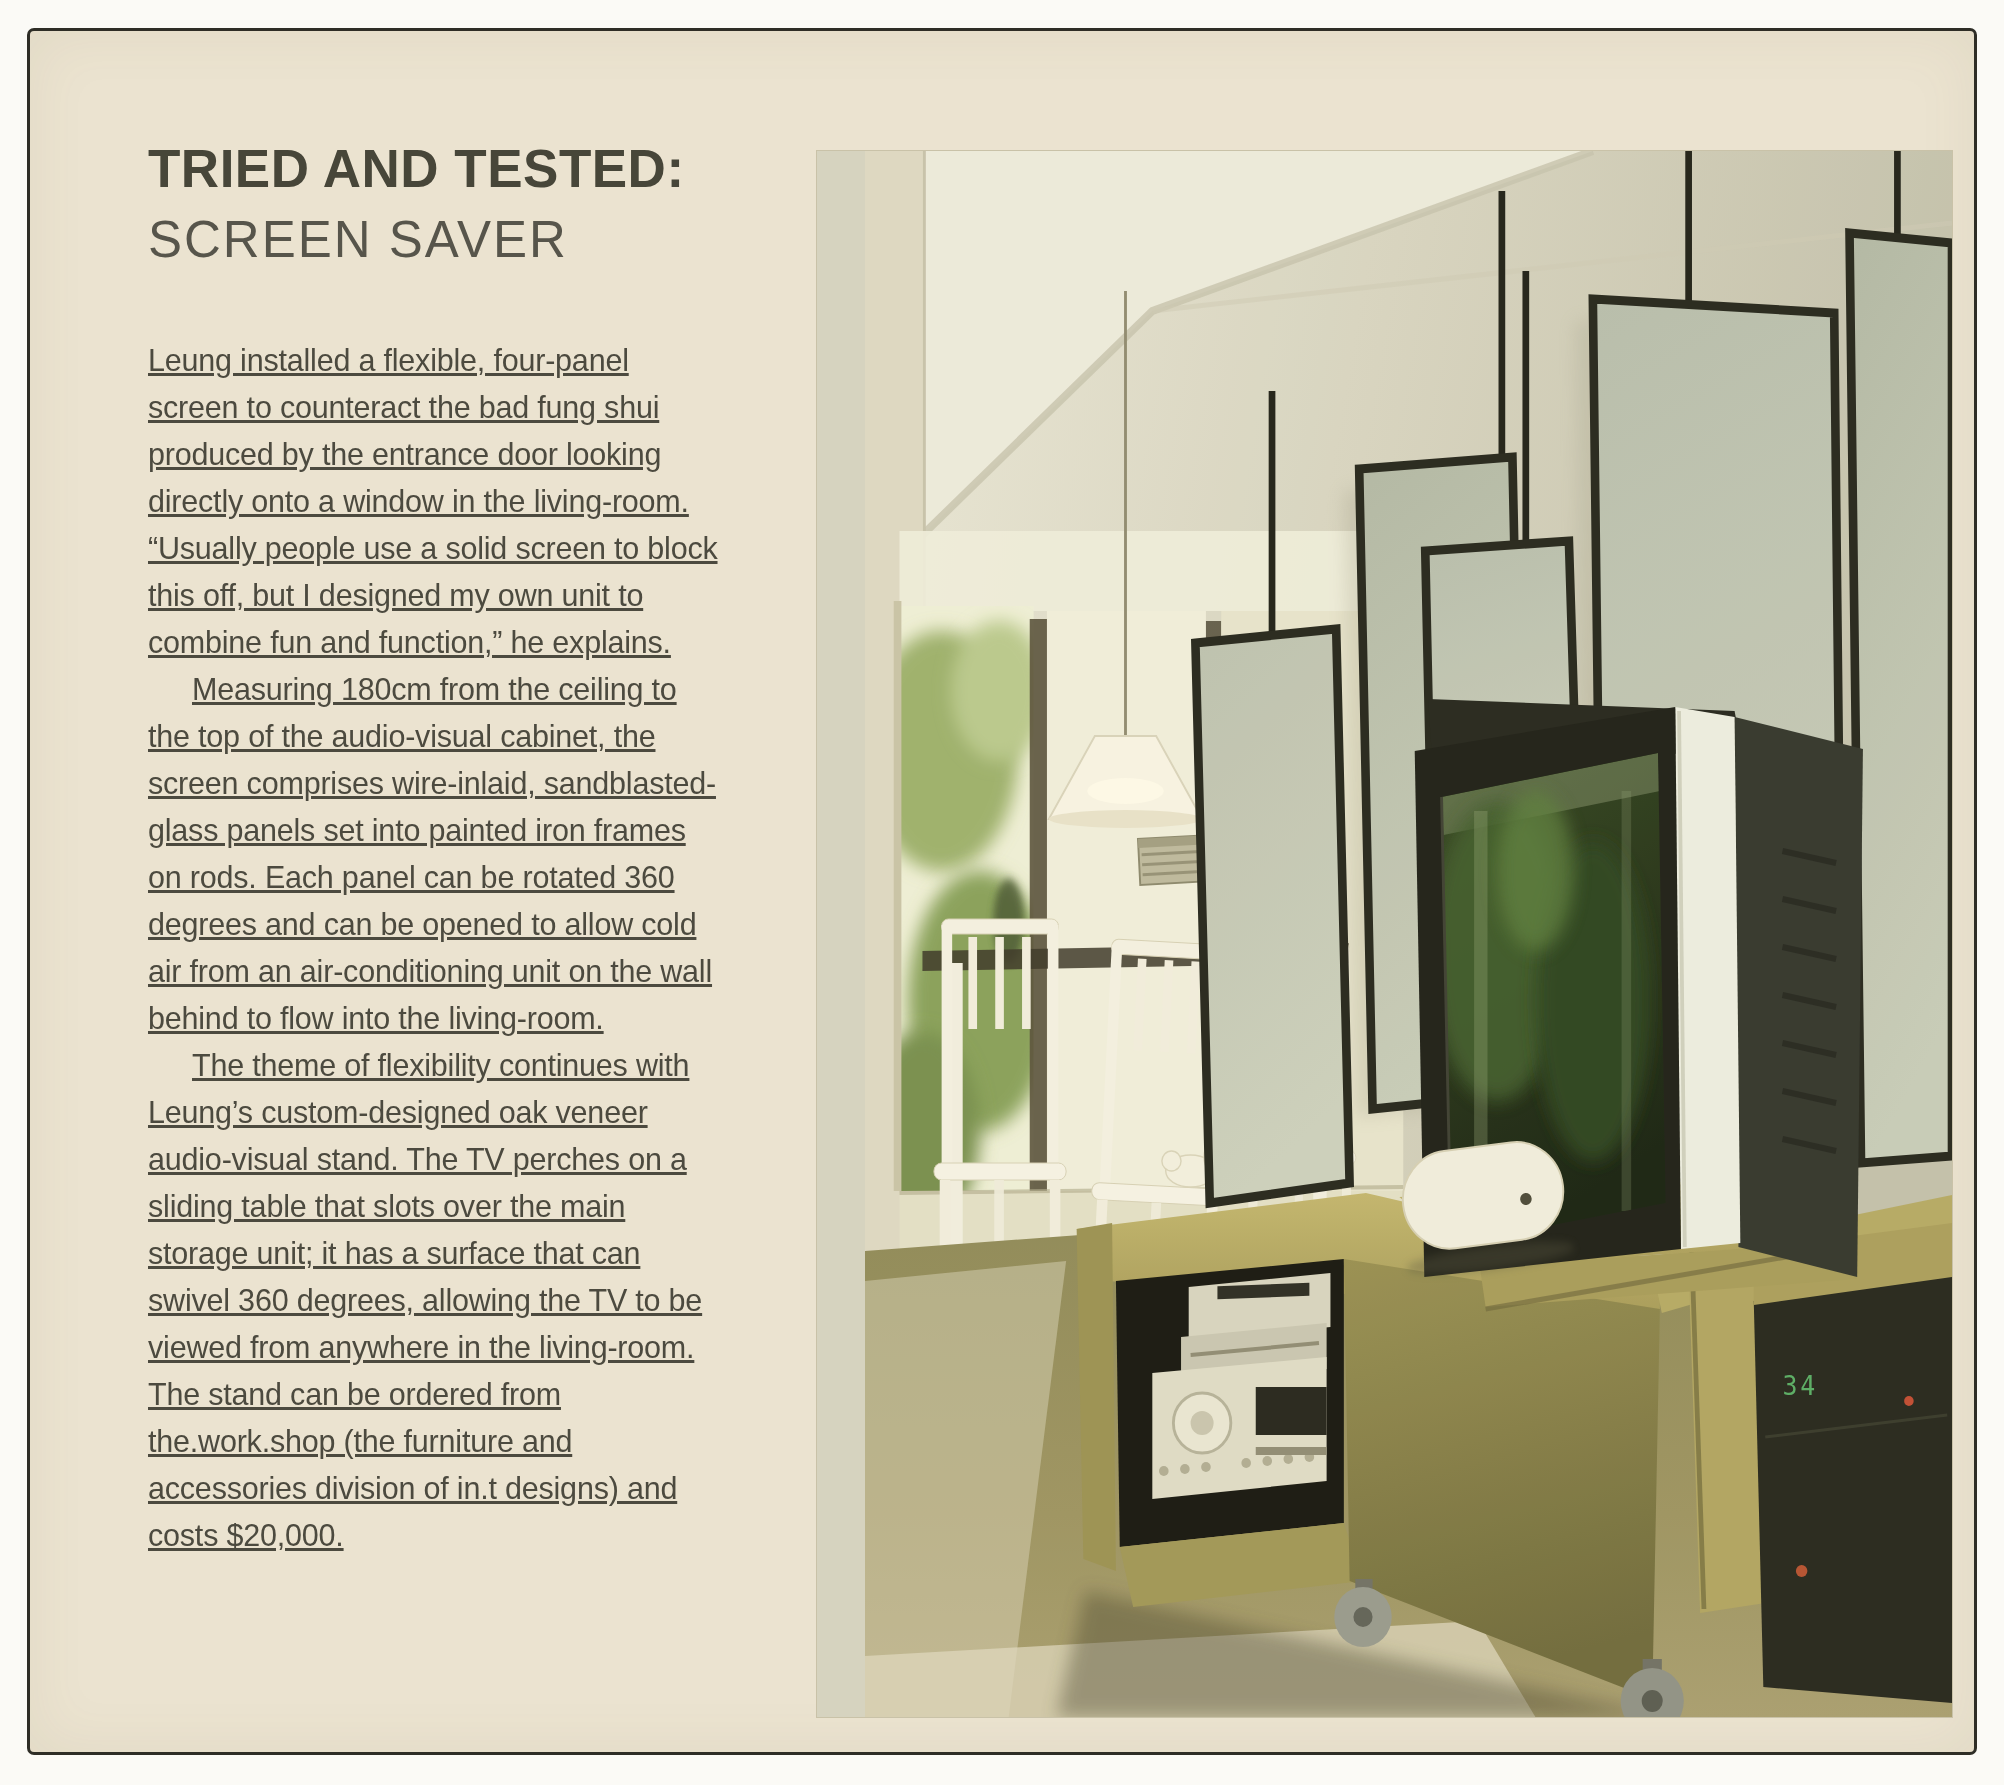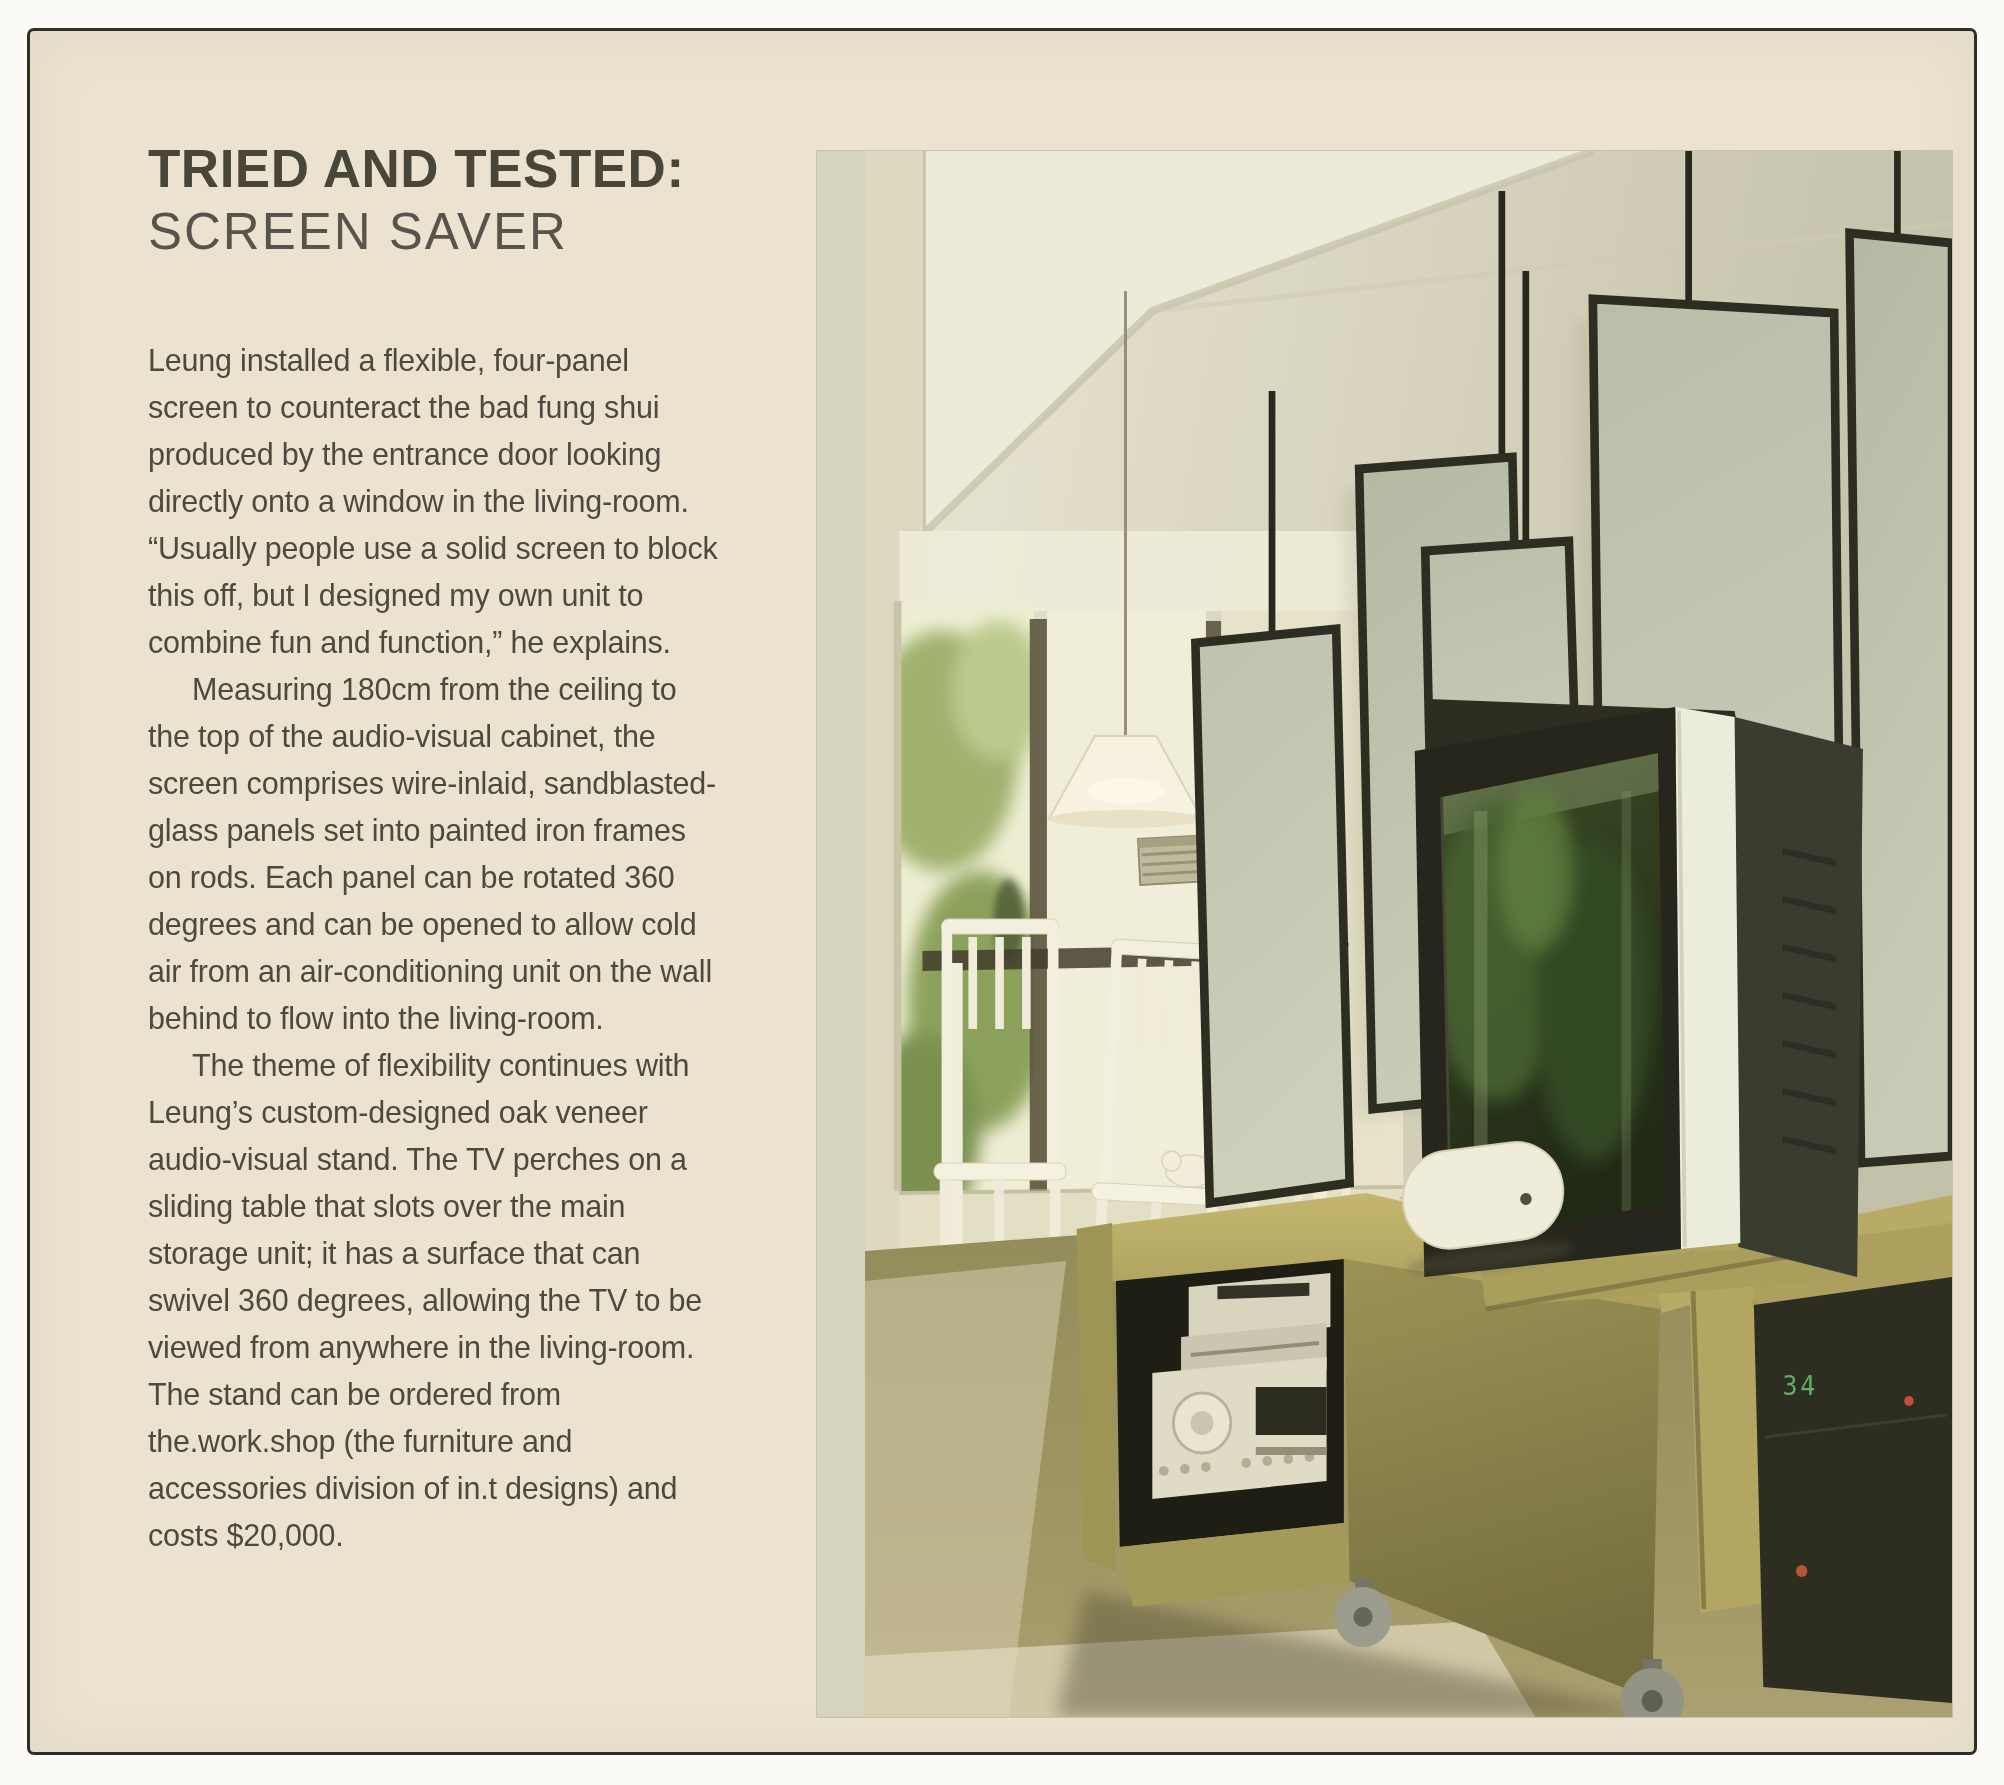--- a/index.html
+++ b/index.html
@@ -12,25 +12,25 @@
   .card{
     position:absolute;left:27px;top:28px;width:1950px;height:1727px;
     background:var(--card-bg);border:3px solid var(--card-border);border-radius:7px;
     box-shadow:inset 0 0 60px rgba(120,105,70,.08);
   }
   .titleblock{position:absolute;left:118px;top:108px;width:640px;}
   .title{
     font-size:53px;font-weight:bold;letter-spacing:.5px;color:var(--title-color);line-height:1.12;
   }
   .subtitle{
-    font-size:51px;font-weight:400;letter-spacing:2px;color:var(--subtitle-color);line-height:1.16;margin-top:4px;
+    font-size:51px;font-weight:400;letter-spacing:2px;color:var(--subtitle-color);line-height:1.16;margin-top:12px;
   }
   .bodycol{
     position:absolute;left:118px;top:306px;width:578px;
-    font-size:30.5px;line-height:47px;letter-spacing:-0.2px;color:var(--body-color);
+    font-size:30.5px;line-height:47px;letter-spacing:-0.2px;color:var(--body-color);text-decoration:underline;
   }
   .bodycol p{margin:0;}
   .bodycol p.indent{text-indent:44px;}
   .photo{
     position:absolute;left:787px;top:120px;width:1135px;height:1566px;overflow:hidden;
     outline:1px solid #c9c2a8;background:#d6d3bf;padding-left:48px;
   }
   .photo svg{display:block;width:100%;height:100%;}
 </style>
 </head>

